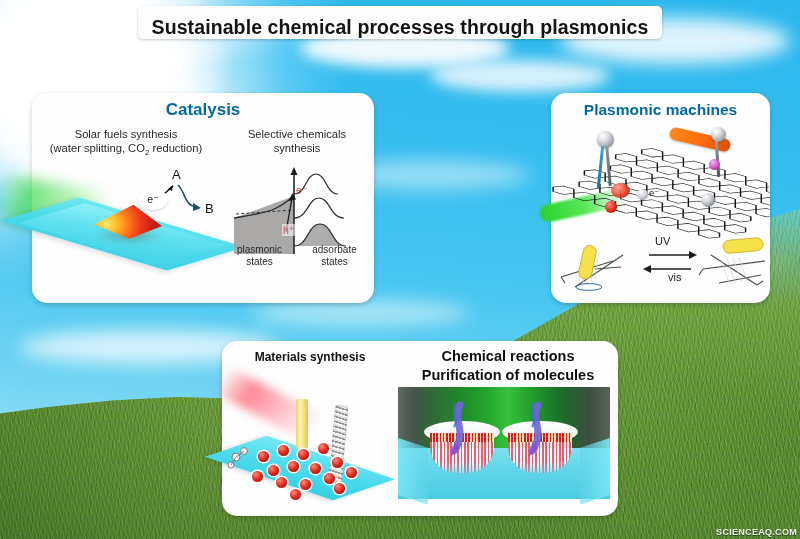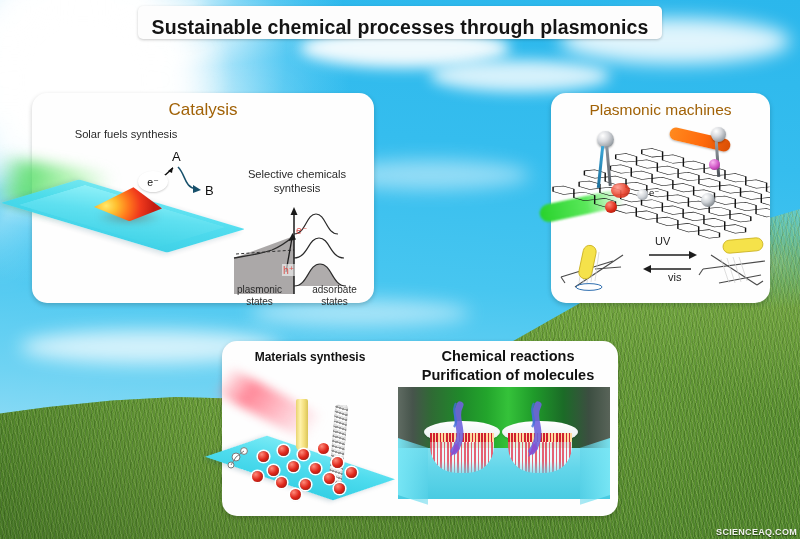--- a/index.html
+++ b/index.html
@@ -88,29 +88,29 @@
     font-size:19.5px;font-weight:bold;color:#141414;letter-spacing:.1px;white-space:nowrap;
   }
 
   
   .panel{position:absolute;background:#fefefe;border-radius:15px;box-shadow:0 2px 5px rgba(0,0,0,.20);}
   #panel-catalysis{left:32px;top:93px;width:342px;height:210px;}
   #panel-machines{left:551px;top:93px;width:219px;height:210px;}
   #panel-bottom{left:222px;top:341px;width:396px;height:175px;}
 
   .panel-title{
-    text-align:center;font-weight:normal;color:#a16207;
+    text-align:center;font-weight:bold;color:#0369a1;
   }
   #cat-title{font-size:17px;margin-top:7px;}
   #mach-title{font-size:15.5px;margin-top:8px;}
   .sub{font-size:11.2px;color:#2a2a2a;text-align:center;line-height:1.28;}
 
   .cat-cols{display:flex;margin-top:7px;}
   .cat-col-l{width:188px;}
-  .cat-col-r{width:154px;margin-top:40px;}
+  .cat-col-r{width:154px;}
 
   .artarea{position:relative;}
 
   
   #cat-art-l{height:118px;margin-top:2px;}
   .greenbeam{
     position:absolute;left:-34px;top:22px;width:110px;height:44px;
     background:linear-gradient(95deg, rgba(34,200,60,.0) 0%, rgba(60,215,80,.75) 25%, rgba(120,235,120,.55) 62%, rgba(200,250,200,0) 100%);
     filter:blur(7px);transform:rotate(9deg);
   }
@@ -272,20 +272,23 @@
   </div>
 
   <div class="panel" id="panel-catalysis">
     <div class="panel-title" id="cat-title">Catalysis</div>
 
     <div class="cat-cols">
 
       <div class="cat-col-l">
         <div class="sub">
           <div>Solar fuels synthesis</div>
+          <div>
+            <span>(water splitting, CO</span><sub style="font-size:8px;">2</sub><span> reduction)</span>
+          </div>
         </div>
 
         <div class="artarea" id="cat-art-l">
           <div class="greenbeam"></div>
           <div class="slab"></div>
           <div class="slab-top"></div>
           <div class="nano-shadow"></div>
           <div class="nano"></div>
 
           <svg width="188" height="118" style="position:absolute;left:0;top:0;">

